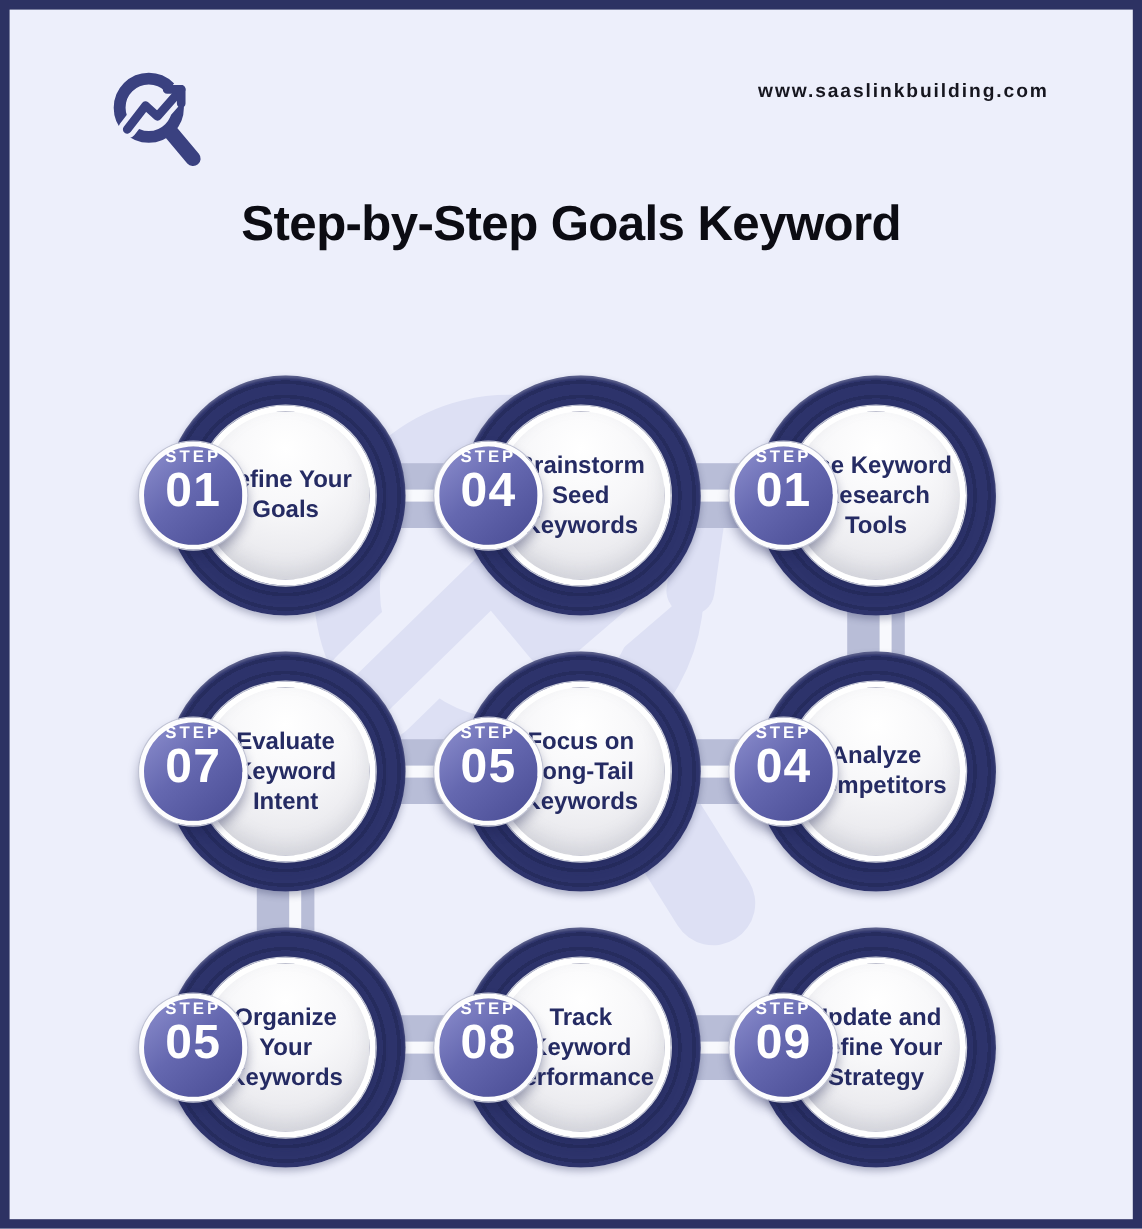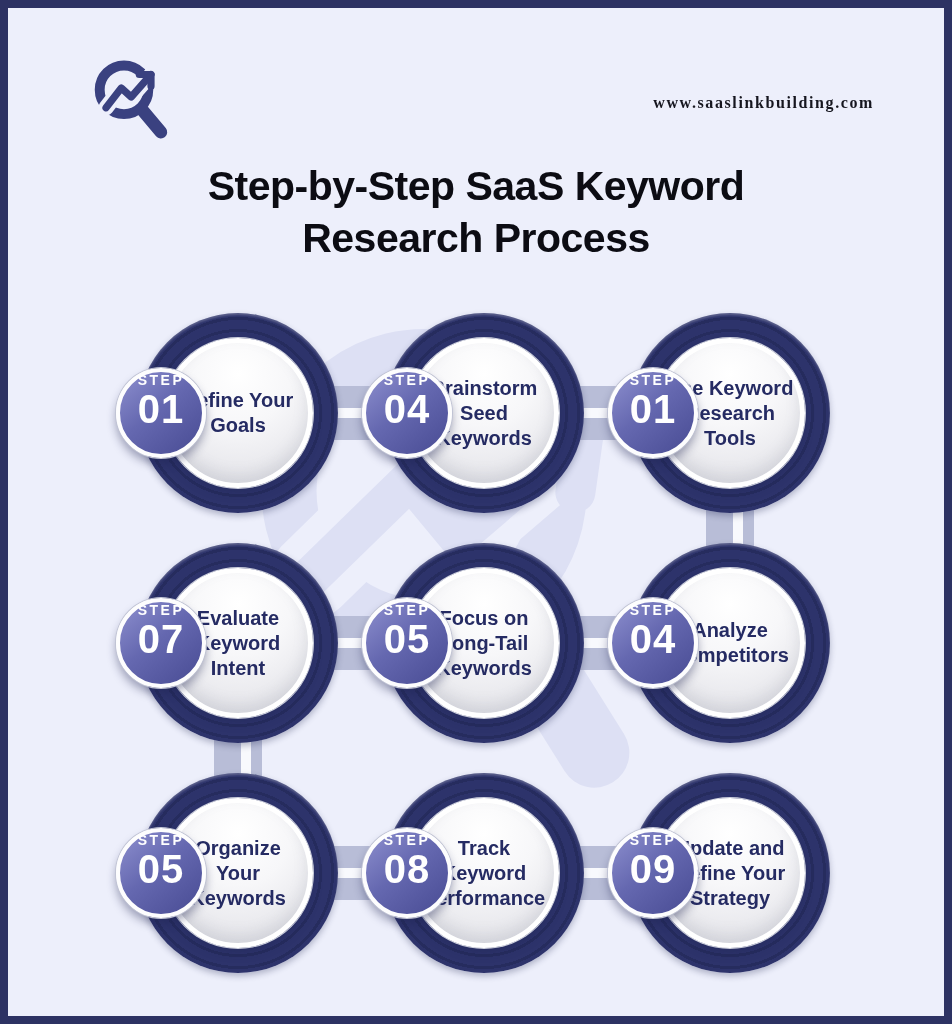--- a/index.html
+++ b/index.html
@@ -4,22 +4,22 @@
 <style>
   html,body{margin:0;padding:0;background:#ffffff;}
   .frame{
     position:relative;width:952px;height:1024px;box-sizing:border-box;
     border:8px solid #2d3263;background:#edeffb;overflow:hidden;
     font-family:"Liberation Sans",sans-serif;
   }
   
   .logo{position:absolute;left:80px;top:44px;width:90px;height:90px;}
   .site{
-    position:absolute;top:86px;right:70px;font-size:16px;font-weight:bold;
-    letter-spacing:1.6px;color:#16161f;font-family:Liberation Serif, serif;
+    position:absolute;top:60px;right:70px;font-size:16px;font-weight:bold;
+    letter-spacing:1.6px;color:#16161f;
   }
   
   .title{
     position:absolute;top:152px;left:0;right:0;text-align:center;
     font-weight:800;font-size:41px;line-height:1.28;color:#0c0c13;
     letter-spacing:-0.5px;
   }
   
   .watermark{position:absolute;left:200px;top:280px;width:520px;height:500px;transform:rotate(8deg);}
   
@@ -62,22 +62,21 @@
     <circle cx="40" cy="42" r="27" fill="none" stroke="#3a4180" stroke-width="11"></circle>
     <line x1="60" y1="64" x2="81" y2="89" stroke="#3a4180" stroke-width="14" stroke-linecap="round"></line>
     <polyline points="20,62 37,40 48,50 70,25" fill="none" stroke="#edeffb" stroke-width="17" stroke-linecap="round" stroke-linejoin="round"></polyline>
     <polyline points="20,62 37,40 48,50 70,25" fill="none" stroke="#3a4180" stroke-width="8" stroke-linecap="round" stroke-linejoin="round"></polyline>
     <path d="M57,25 H70 V38" fill="none" stroke="#3a4180" stroke-width="8" stroke-linecap="round" stroke-linejoin="round"></path>
   </svg>
 
   <div class="site">www.saaslinkbuilding.com</div>
 
   <div class="title">
-    <div>Step-by-Step SaaS Keyword</div>
-    <div>Research Process</div>
+    <div>Step-by-Step Goals Keyword</div>
   </div>
 
   <svg class="watermark" viewBox="0 0 100 100" aria-hidden="true">
     <circle cx="40" cy="42" r="27" fill="none" stroke="#dde0f4" stroke-width="11"></circle>
     <line x1="60" y1="64" x2="81" y2="89" stroke="#dde0f4" stroke-width="14" stroke-linecap="round"></line>
     <polyline points="20,62 37,40 48,50 70,25" fill="none" stroke="#edeffb" stroke-width="17" stroke-linecap="round" stroke-linejoin="round"></polyline>
     <polyline points="20,62 37,40 48,50 70,25" fill="none" stroke="#dde0f4" stroke-width="8" stroke-linecap="round" stroke-linejoin="round"></polyline>
     <path d="M57,25 H70 V38" fill="none" stroke="#dde0f4" stroke-width="8" stroke-linecap="round" stroke-linejoin="round"></path>
   </svg>
 

